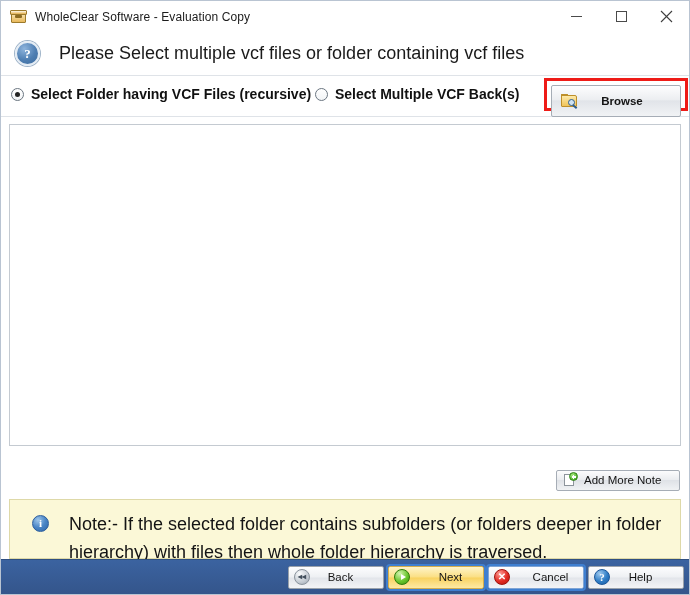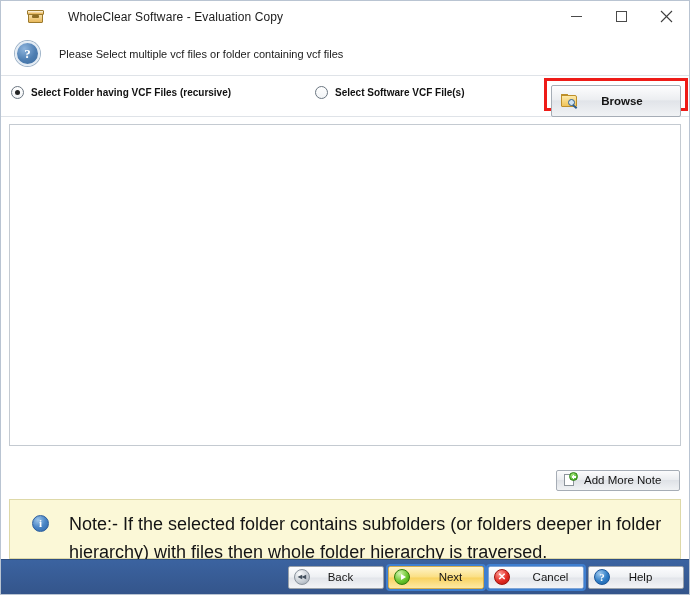--- a/index.html
+++ b/index.html
@@ -27,23 +27,22 @@
     flex-direction: column;
   }
 
   
   .titlebar {
     height: 31px;
     flex: 0 0 31px;
     background: #ffffff;
     display: flex;
     align-items: center;
-    padding-left: 26px;
-    position: relative;
-    gap: 16px;
+    padding-left: 9px;
+    position: relative;
   }
   .app-icon {
     width: 17px;
     height: 17px;
     flex: 0 0 17px;
     position: relative;
     margin-right: 8px;
   }
   .app-icon .box {
     position: absolute;
@@ -124,21 +123,21 @@
     align-items: center;
     justify-content: center;
     color: #ffffff;
     font-size: 13px;
     font-weight: bold;
     font-family: "Liberation Serif", serif;
     line-height: 1;
   }
   .header-text {
     margin-left: 19px;
-    font-size: 11px;
+    font-size: 18px;
     color: #1a1a1a;
     white-space: nowrap;
   }
 
   
   .options-row {
     flex: 0 0 40px;
     height: 40px;
     position: relative;
     background: #ffffff;
@@ -165,21 +164,21 @@
   }
   .radio-mark.checked::after {
     content: "";
     position: absolute;
     left: 3px; top: 3px;
     width: 5px; height: 5px;
     border-radius: 50%;
     background: #232323;
   }
   .radio-label {
-    font-size: 10px;
+    font-size: 14px;
     font-weight: bold;
     color: #111111;
   }
 
   
   .browse-annot {
     position: absolute;
     left: 543px;
     top: 2px;
     width: 144px;
@@ -497,21 +496,21 @@
     <div class="header-text">Please Select multiple vcf files or folder containing vcf files</div>
   </div>
 
   <div class="options-row">
     <div class="radio-opt first">
       <span class="radio-mark checked"></span>
       <span class="radio-label">Select Folder having VCF Files (recursive)</span>
     </div>
     <div class="radio-opt second">
       <span class="radio-mark"></span>
-      <span class="radio-label">Select Software VCF File(s)</span>
+      <span class="radio-label">Select Multiple VCF Back(s)</span>
     </div>
 
     <div class="browse-annot"></div>
     <div class="browse-btn">
       <span class="folder-search-icon">
         <span class="ftab"></span>
         <span class="fback"></span>
         <span class="lens"></span>
         <span class="handle"></span>
       </span>

